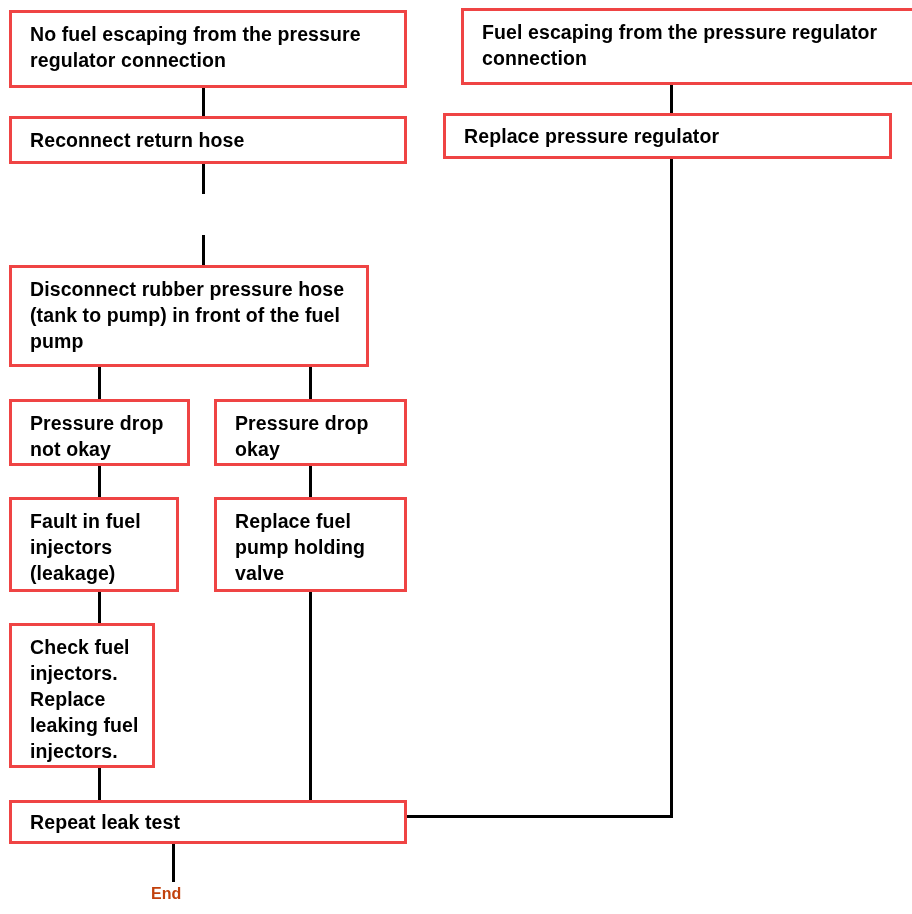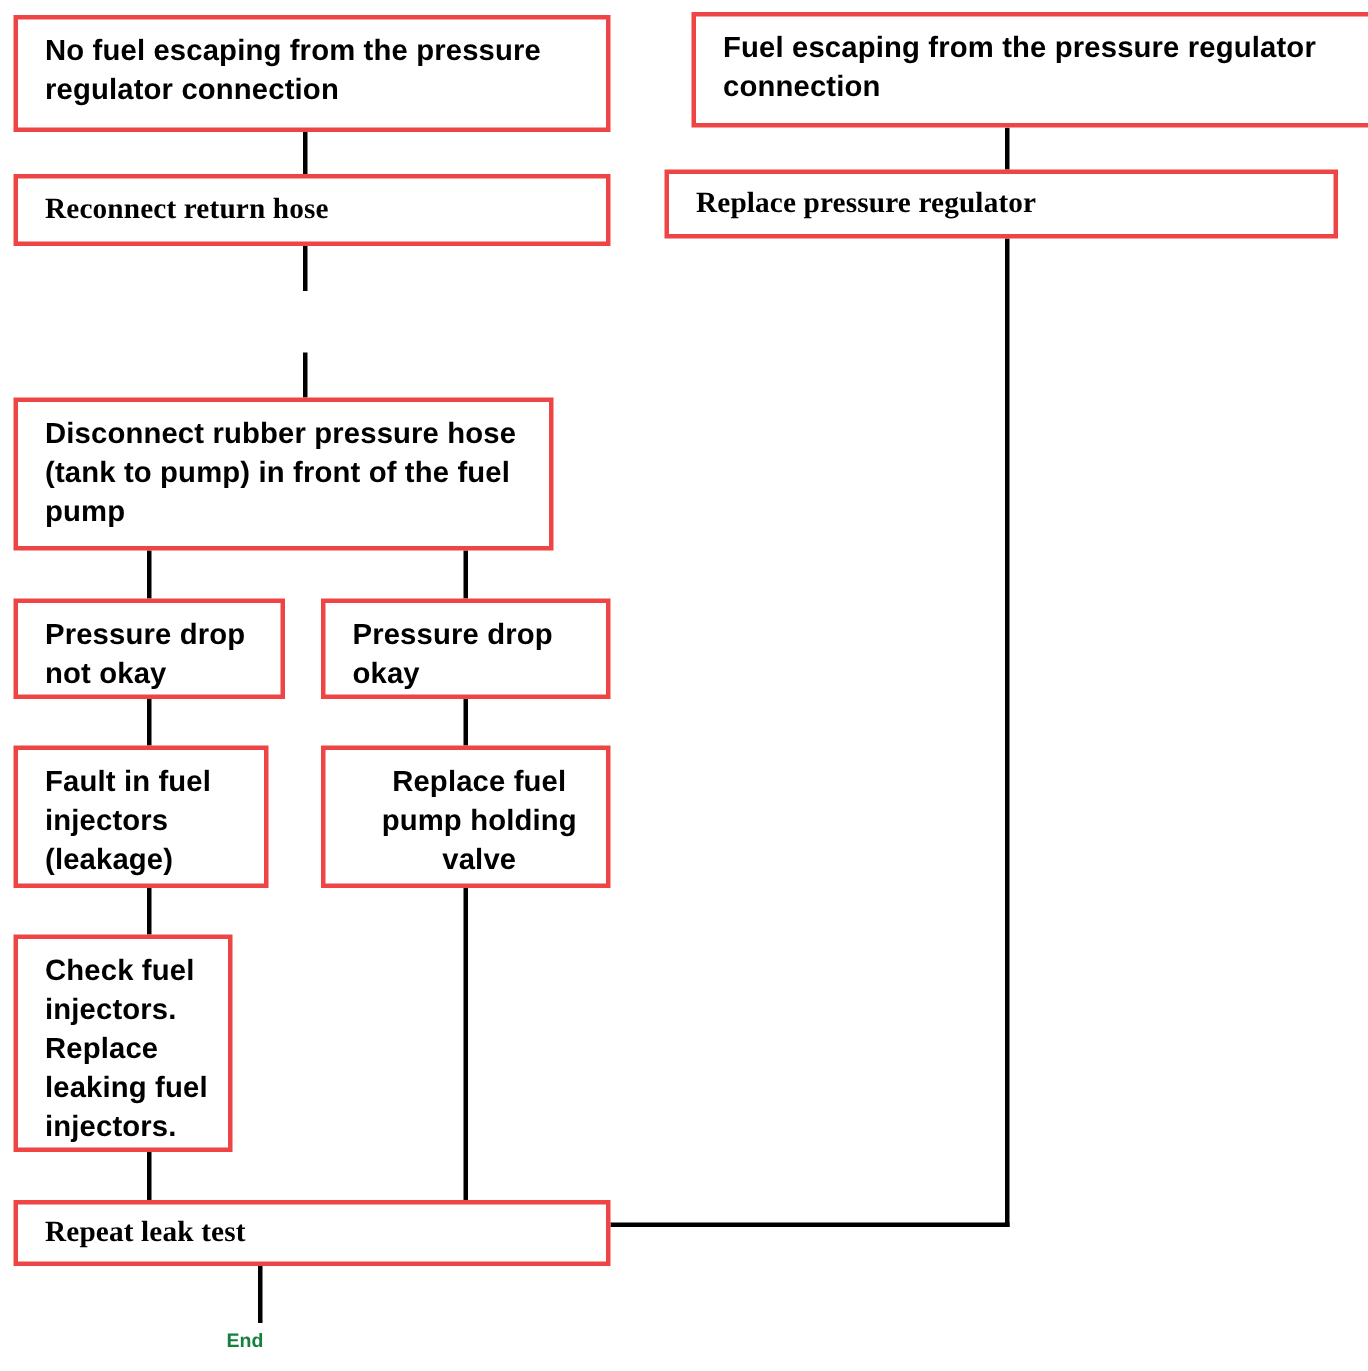--- a/index.html
+++ b/index.html
@@ -28,35 +28,34 @@
     font-weight: 700;
     letter-spacing: 0.1px;
     padding: 8px 0 0 18px;
     white-space: pre-line;
     z-index: 3;
   }
   .node.center-v {
     display: flex;
     align-items: center;
     padding-top: 0;
-    font-family: Liberation Serif, serif;
   }
   .edge {
     position: absolute;
     background: #000000;
     z-index: 1;
   }
   .edge-v { width: 3px; }
   .edge-h { height: 3px; }
   .terminal-label {
     position: absolute;
-    font-size: 13px;
+    font-size: 16px;
     line-height: 22px;
     font-weight: 700;
-    color: #15803d;
+    color: #c2410c;
     z-index: 3;
     white-space: nowrap;
   }
 </style>
 </head>
 <body>
 
 <div id="canvas">
 
   <div class="node" style="left:9px; top:10px; width:398px; height:78px;">No fuel escaping from the pressure
@@ -84,21 +83,21 @@
   <div class="node" style="left:214px; top:399px; width:193px; height:67px;">Pressure drop
 okay</div>
 
   <div class="edge edge-v" style="left:98px; top:464px; height:35px;"></div>
   <div class="edge edge-v" style="left:309px; top:464px; height:35px;"></div>
 
   <div class="node" style="left:9px; top:497px; width:170px; height:95px;">Fault in fuel
 injectors
 (leakage)</div>
 
-  <div class="node" style="left:214px; top:497px; width:193px; height:95px;text-align:center;">Replace fuel
+  <div class="node" style="left:214px; top:497px; width:193px; height:95px;">Replace fuel
 pump holding
 valve</div>
 
   <div class="edge edge-v" style="left:98px; top:590px; height:35px;"></div>
 
   <div class="edge edge-v" style="left:309px; top:590px; height:212px;"></div>
 
   <div class="node" style="left:9px; top:623px; width:146px; height:145px;">Check fuel
 injectors.
 Replace

